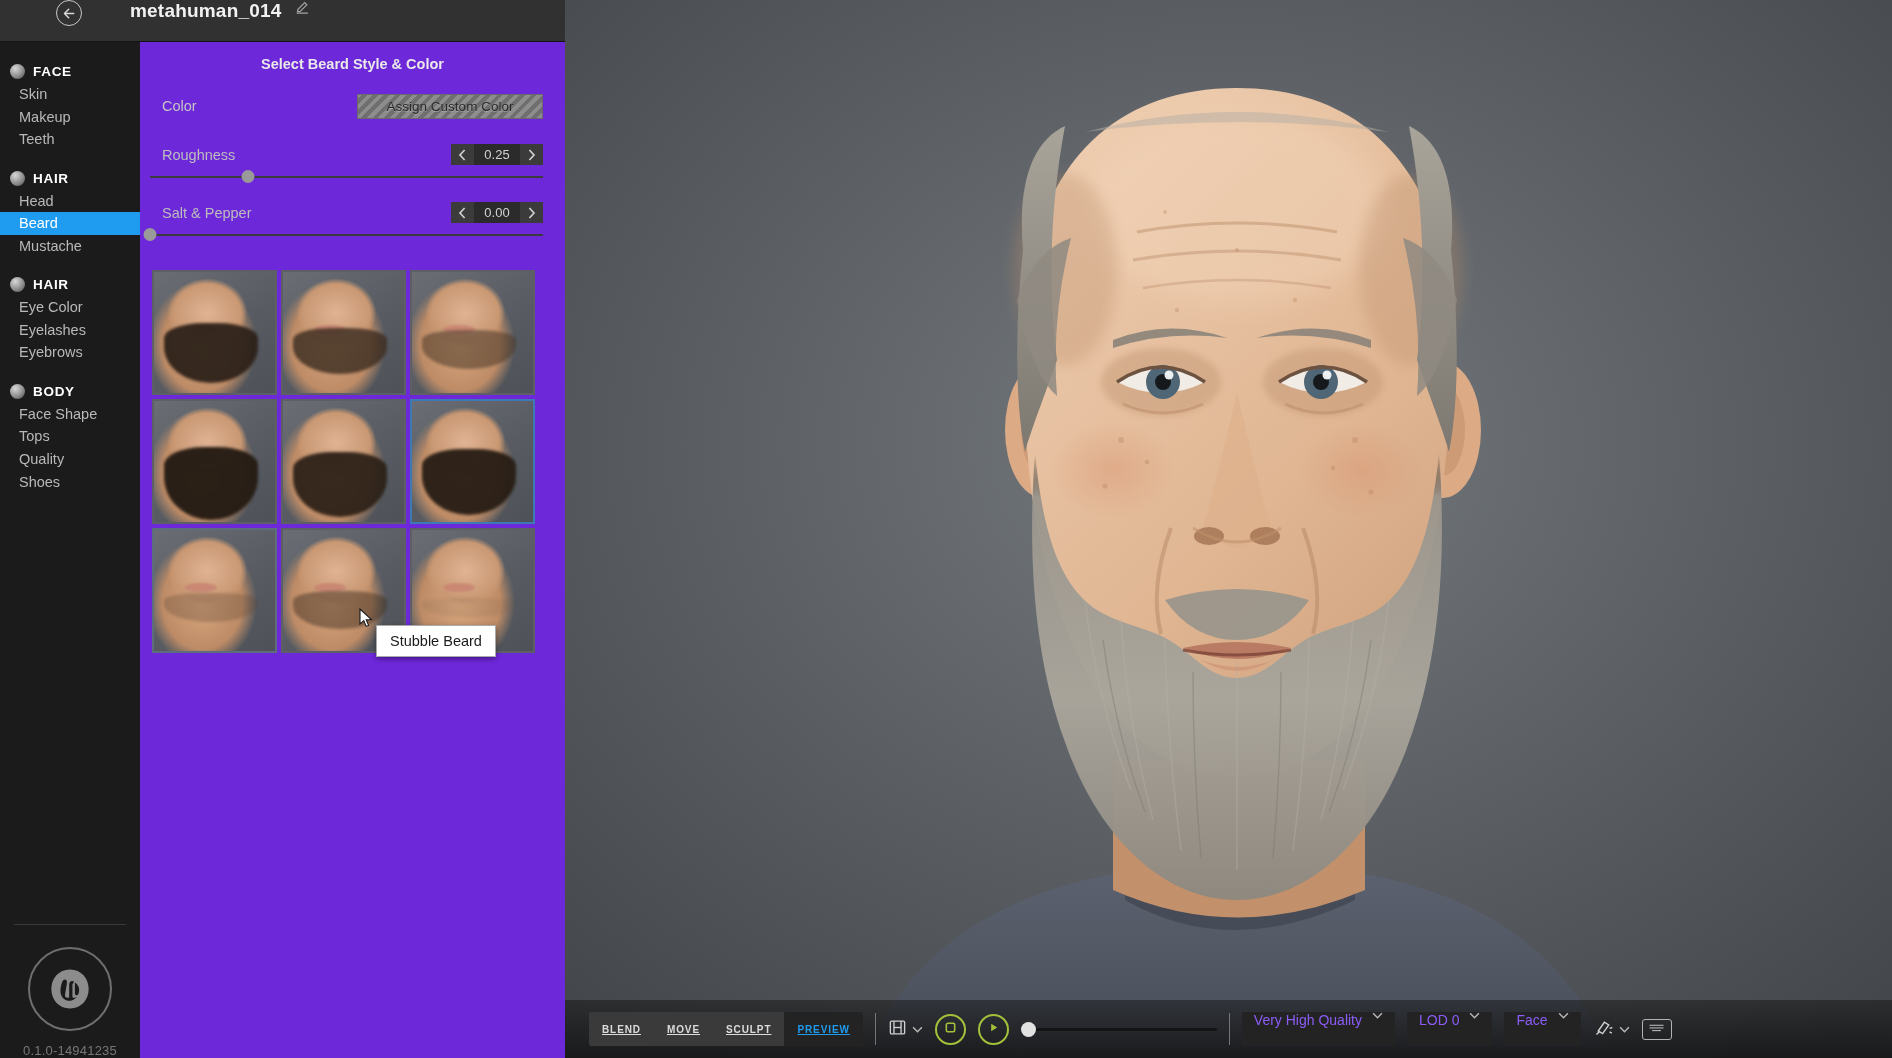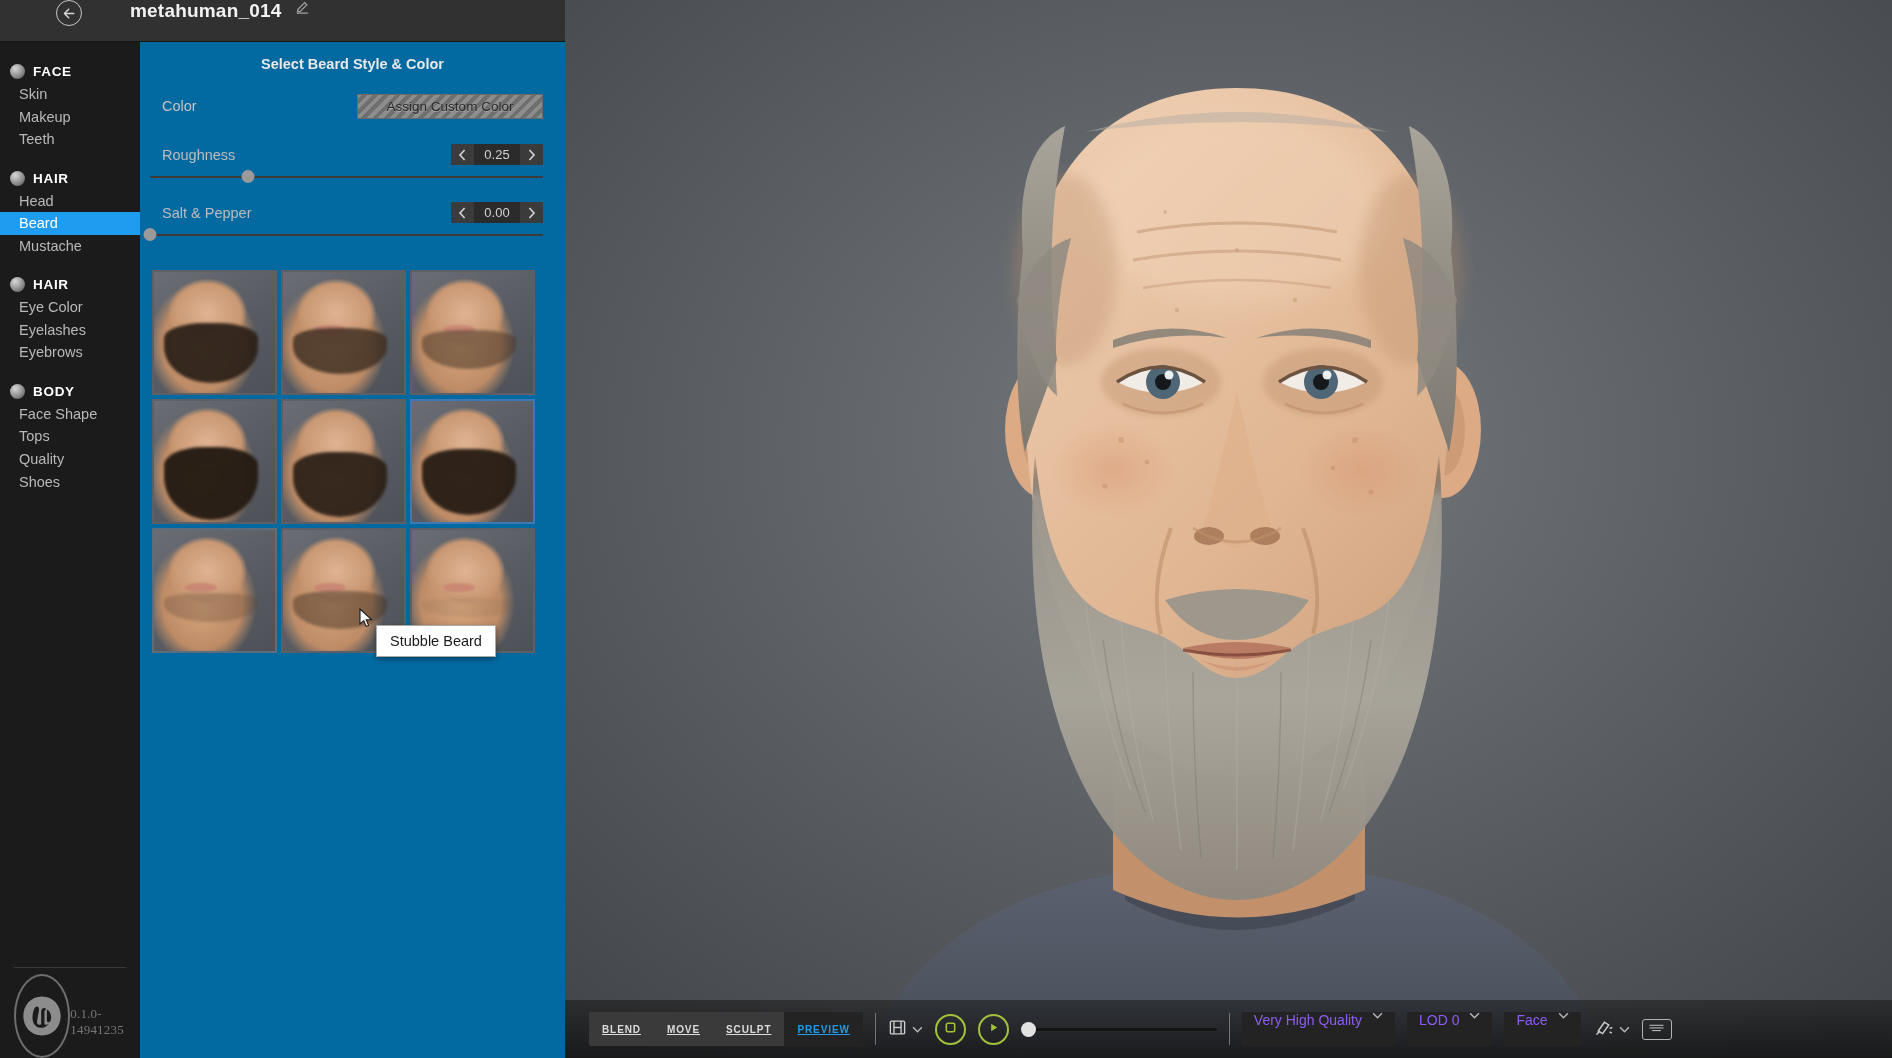--- a/index.html
+++ b/index.html
@@ -55,38 +55,37 @@
     flex: none;
   }
   .nav-item {
     padding: 2px 0 2px 19px;
     font-size: 14.5px; color: #b9b9b9; cursor: pointer;
     line-height: 1.28;
   }
   .nav-item.selected { background: #1f9cf0; color: #ffffff; }
   .sidebar-footer {
     border-top: 1px solid #3a3a3a;
-    padding-top: 6px;
-    display: flex; flex-direction: row; align-items: center;
+    padding-top: 22px;
+    display: flex; flex-direction: column; align-items: center;
     margin: 0 14px;
-    font-family: Liberation Serif, serif;
   }
   .ue-logo {
     width: 84px; height: 84px; border-radius: 50%;
     border: 2.5px solid #6e6e6e;
     display: flex; align-items: center; justify-content: center;
   }
   .ue-version {
     margin-top: 12px; font-size: 13px; color: #777; letter-spacing: .2px;
   }
 
   
   .panel {
     position: absolute; top: 42px; left: 140px; width: 425px; bottom: 0;
-    background: #0369a1; z-index: 20;
+    background: #6d28d9; z-index: 20;
   }
   .panel-title {
     text-align: center; padding: 14px 0 18px;
     font-size: 14.5px; font-weight: bold; color: #e9e9e9;
   }
   .row {
     display: flex; align-items: center;
     padding: 0 22px; height: 32px;
   }
   .row-label { font-size: 14.5px; color: #c5c5c5; }

